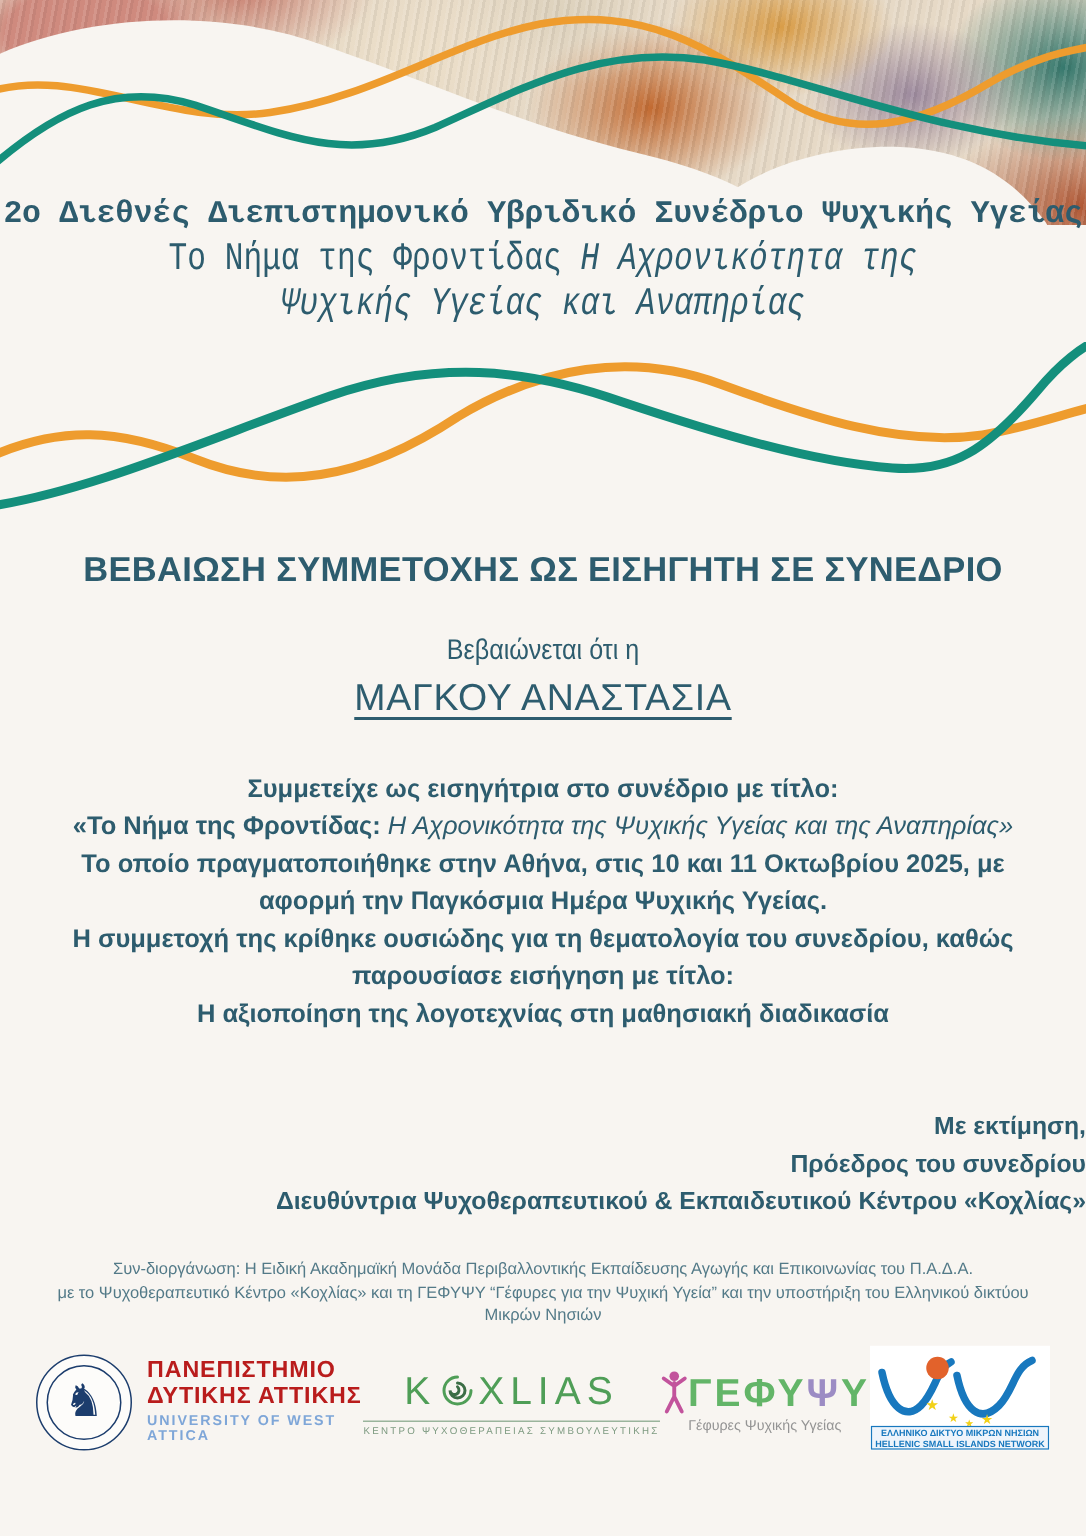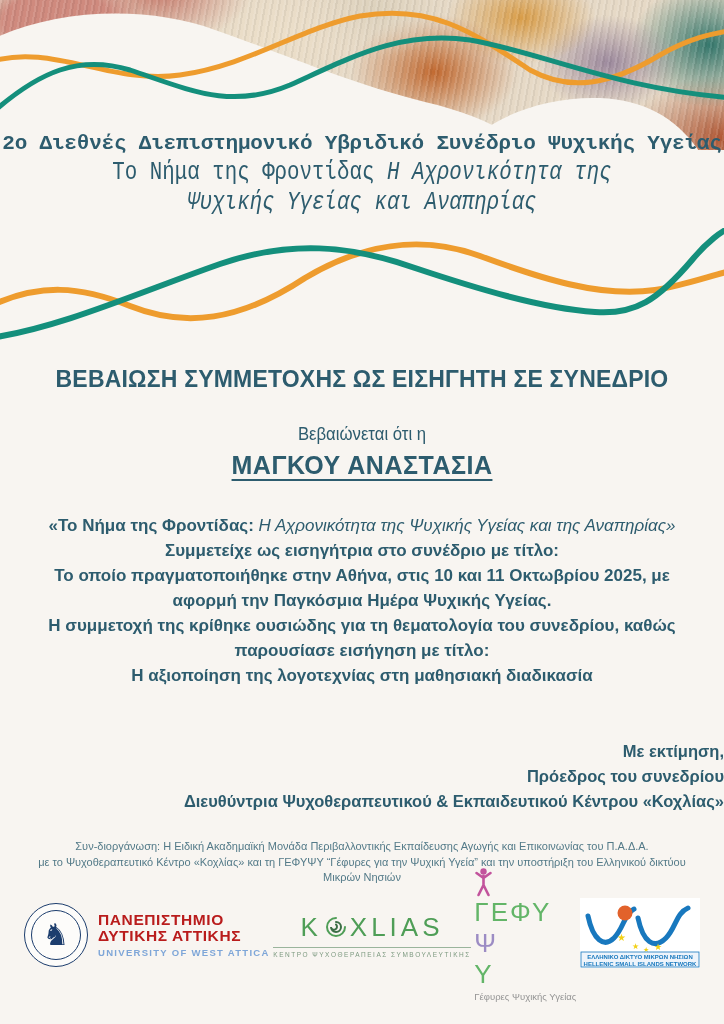--- a/index.html
+++ b/index.html
@@ -27,21 +27,21 @@
   .titles{position:absolute;top:132px;left:0;width:724px;text-align:center;font-family:Liberation Mono, monospace;}
   .conf-title{font-size:21px;font-weight:bold;letter-spacing:-0.2px;color:#2d5c6e;}
   .conf-subtitle{width:712px;margin:3px auto 0;font-size:26px;line-height:1.15;font-weight:400;
                  transform:scaleX(0.8);transform-origin:50% 0;color:#2d5c6e;}
   .conf-subtitle .it{font-style:italic;}
 
   
   .main{position:absolute;top:366px;left:0;width:724px;text-align:center;}
   .heading{margin:0;font-size:23px;font-weight:bold;letter-spacing:0.2px;}
   .certify{margin-top:30px;font-size:19px;transform:scaleX(0.88);transform-origin:center;}
-  .name{margin-top:6px;font-size:25px;font-weight:bold;letter-spacing:0.5px;
+  .name{margin-top:6px;font-size:25px;font-weight:normal;letter-spacing:0.5px;
         text-decoration:underline;text-underline-offset:5px;text-decoration-thickness:2px;}
   .bodytxt{width:636px;margin:34px auto 0;font-size:17px;font-weight:bold;line-height:1.47;}
   .bodytxt .i{font-style:italic;font-weight:normal;}
   .sig{margin-top:50px;font-size:16.5px;font-weight:bold;line-height:1.52;text-align:right;}
   .foot{margin-top:25px;font-size:11px;line-height:1.42;color:#537a88;}
 
   
   .logos{margin-top:9px;display:flex;align-items:center;justify-content:space-between;
          padding:0 24px;height:80px;}
   .uniwa{display:flex;align-items:center;gap:10px;}
@@ -54,21 +54,21 @@
   .uniwa-en{color:#7ea6d8;font-size:9.5px;letter-spacing:1.3px;margin-top:3px;font-weight:bold;}
 
   .kox{text-align:center;}
   .kox-name{display:flex;align-items:center;justify-content:center;gap:2px;
             color:#4f9e57;font-size:26px;letter-spacing:4px;font-weight:400;}
   .kox-sub{margin-top:4px;padding-top:3px;border-top:1px solid #9ab49c;
            font-size:6.5px;letter-spacing:1.5px;color:#7d9a80;white-space:nowrap;}
 
   .gef{text-align:center;}
   .gef-name{display:flex;align-items:flex-start;justify-content:center;
-            font-size:26px;letter-spacing:2px;color:#63b568;font-weight:400;flex-direction:column;}
+            font-size:26px;letter-spacing:2px;color:#63b568;font-weight:700;}
   .gef-name .psi{color:#9c8cc4;}
   .gef-sub{font-size:9.5px;color:#949494;margin-top:1px;}
 
   .hsin{flex:0 0 auto;}
 </style>
 </head>
 <body>
 
 <div class="page">
 
@@ -96,22 +96,22 @@
     </svg>
   </div>
 
   <div class="main">
     <h1 class="heading">ΒΕΒΑΙΩΣΗ ΣΥΜΜΕΤΟΧΗΣ ΩΣ ΕΙΣΗΓΗΤΗ ΣΕ ΣΥΝΕΔΡΙΟ</h1>
 
     <div class="certify">Βεβαιώνεται ότι η</div>
     <div class="name">ΜΑΓΚΟΥ ΑΝΑΣΤΑΣΙΑ</div>
 
     <div class="bodytxt">
+      <div>Συμμετείχε ως εισηγήτρια στο συνέδριο με τίτλο:</div>
       <div><span>«Το Νήμα της Φροντίδας:</span><span class="i"> Η Αχρονικότητα της Ψυχικής Υγείας και της Αναπηρίας»</span></div>
-      <div>Συμμετείχε ως εισηγήτρια στο συνέδριο με τίτλο:</div>
       <div>Το οποίο πραγματοποιήθηκε στην Αθήνα, στις 10 και 11 Οκτωβρίου 2025, με αφορμή την Παγκόσμια Ημέρα Ψυχικής Υγείας.</div>
       <div>Η συμμετοχή της κρίθηκε ουσιώδης για τη θεματολογία του συνεδρίου, καθώς παρουσίασε εισήγηση με τίτλο:</div>
       <div>Η αξιοποίηση της λογοτεχνίας στη μαθησιακή διαδικασία</div>
     </div>
 
     <div class="sig">
       <div>Με εκτίμηση,</div>
       <div>Πρόεδρος του συνεδρίου</div>
       <div>Διευθύντρια Ψυχοθεραπευτικού &amp; Εκπαιδευτικού Κέντρου «Κοχλίας»</div>
     </div>

